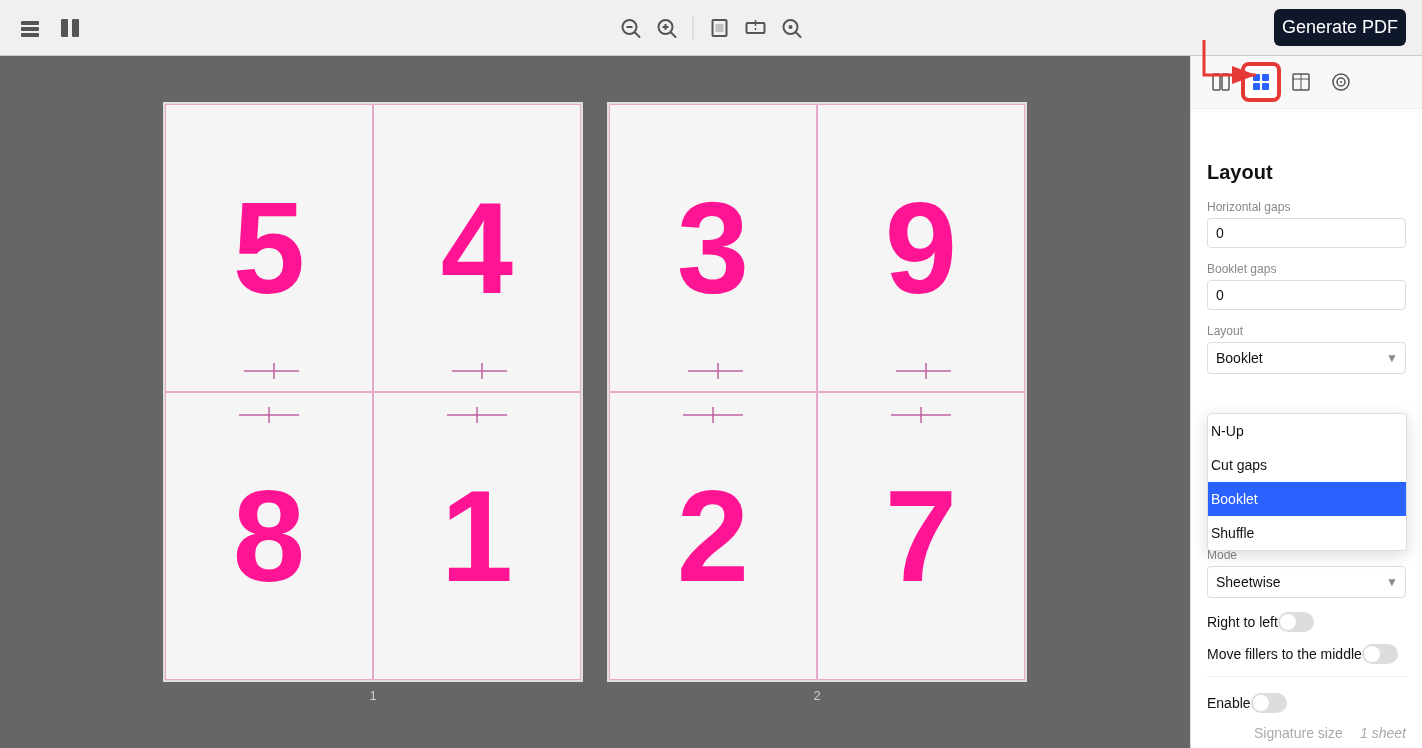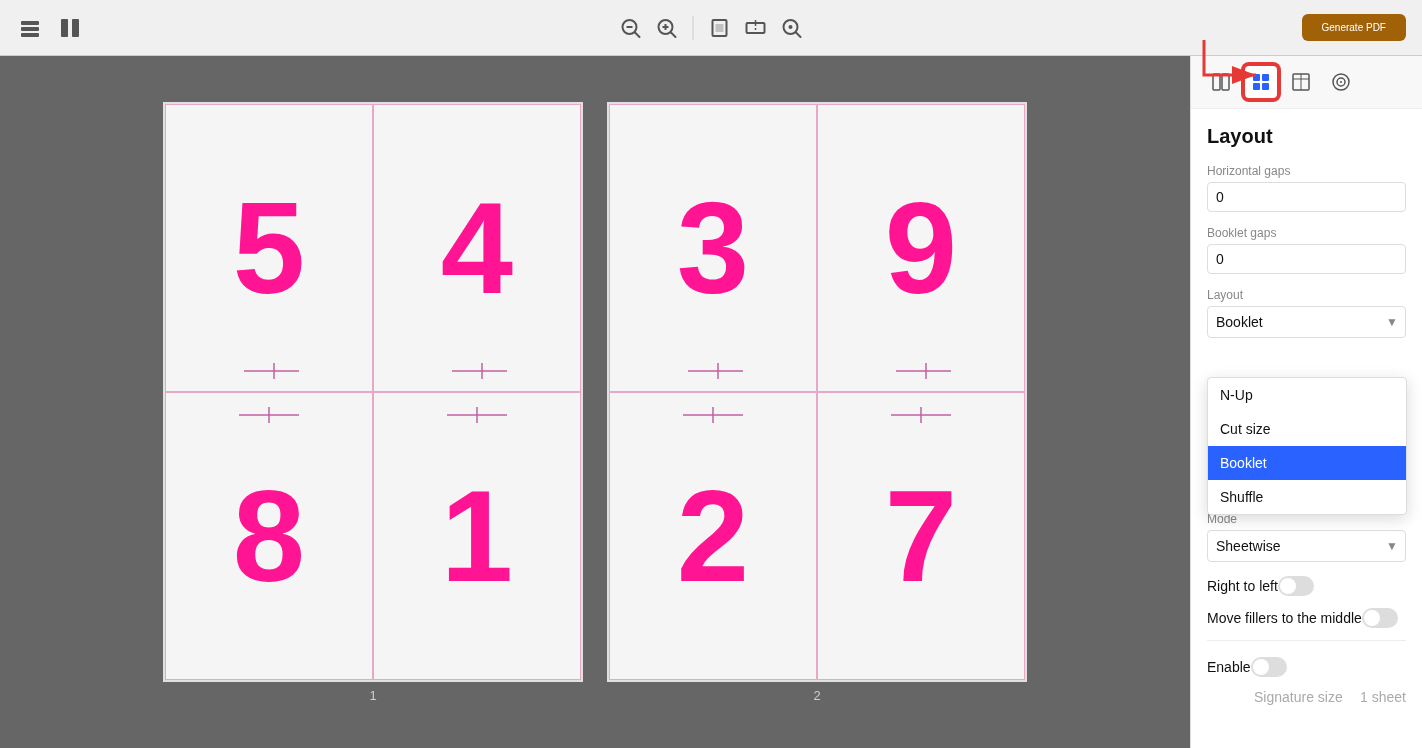--- a/index.html
+++ b/index.html
@@ -43,26 +43,26 @@
       color: #555;
       font-size: 18px;
     }
     .tb-separator {
       width: 1px;
       height: 24px;
       background: #ccc;
       margin: 0 4px;
     }
     .generate-btn {
-      background: #a16207;
+      background: #0f172a;
       color: white;
       border: none;
-      padding: 8px 20px;
+      padding: 8px 8px;
       border-radius: 6px;
-      font-size: 10px;
+      font-size: 18px;
       font-weight: 500;
       cursor: pointer;
     }
 
     
     .main-area {
       display: flex;
       flex: 1;
       overflow: hidden;
     }
@@ -139,20 +139,21 @@
 
     
     .right-panel {
       width: 232px;
       background: white;
       border-left: 1px solid #ddd;
       display: flex;
       flex-direction: column;
       overflow-y: auto;
       flex-shrink: 0;
+      gap: 36px;
     }
 
     
     .panel-icons {
       display: flex;
       align-items: center;
       padding: 8px 12px;
       border-bottom: 1px solid #eee;
       background: #f8f8f8;
       gap: 4px;
@@ -231,21 +232,21 @@
       border: 1px solid #ddd;
       border-radius: 4px;
       box-shadow: 0 4px 16px rgba(0,0,0,0.15);
       width: 200px;
       z-index: 100;
       left: 16px;
       top: 268px;
       overflow: hidden;
     }
     .dropdown-item {
-      padding: 9px 12px;
+      padding: 9px 3px;
       font-size: 14px;
       cursor: pointer;
       color: #111;
     }
     .dropdown-item.selected {
       background: #2962ff;
       color: white;
     }
 
     
@@ -294,20 +295,21 @@
       margin-bottom: 8px;
     }
     .sig-label {
       font-size: 14px;
       color: #aaa;
       margin-left: 47px;
     }
     .sig-value {
       font-size: 14px;
       color: #aaa;
+      font-style: italic;
     }
 
     
     .panel-icon-btn.active-highlighted {
       background: white;
       box-shadow: 0 0 0 2px #e53935;
       color: #2962ff;
     }
   </style>
 </head>
@@ -521,21 +523,21 @@
       <div class="field-select-wrapper">
         <select class="field-select">
           <option>Booklet</option>
         </select>
         <span class="select-chevron">▼</span>
       </div>
 
       
       <div class="dropdown-overlay">
         <div class="dropdown-item">N-Up</div>
-        <div class="dropdown-item">Cut size</div>
+        <div class="dropdown-item">Cut gaps</div>
         <div class="dropdown-item selected">Booklet</div>
         <div class="dropdown-item">Shuffle</div>
       </div>
 
       
       <div style="height: 160px;"></div>
 
       <div class="field-label">Mode</div>
       <div class="field-select-wrapper">
         <select class="field-select">

